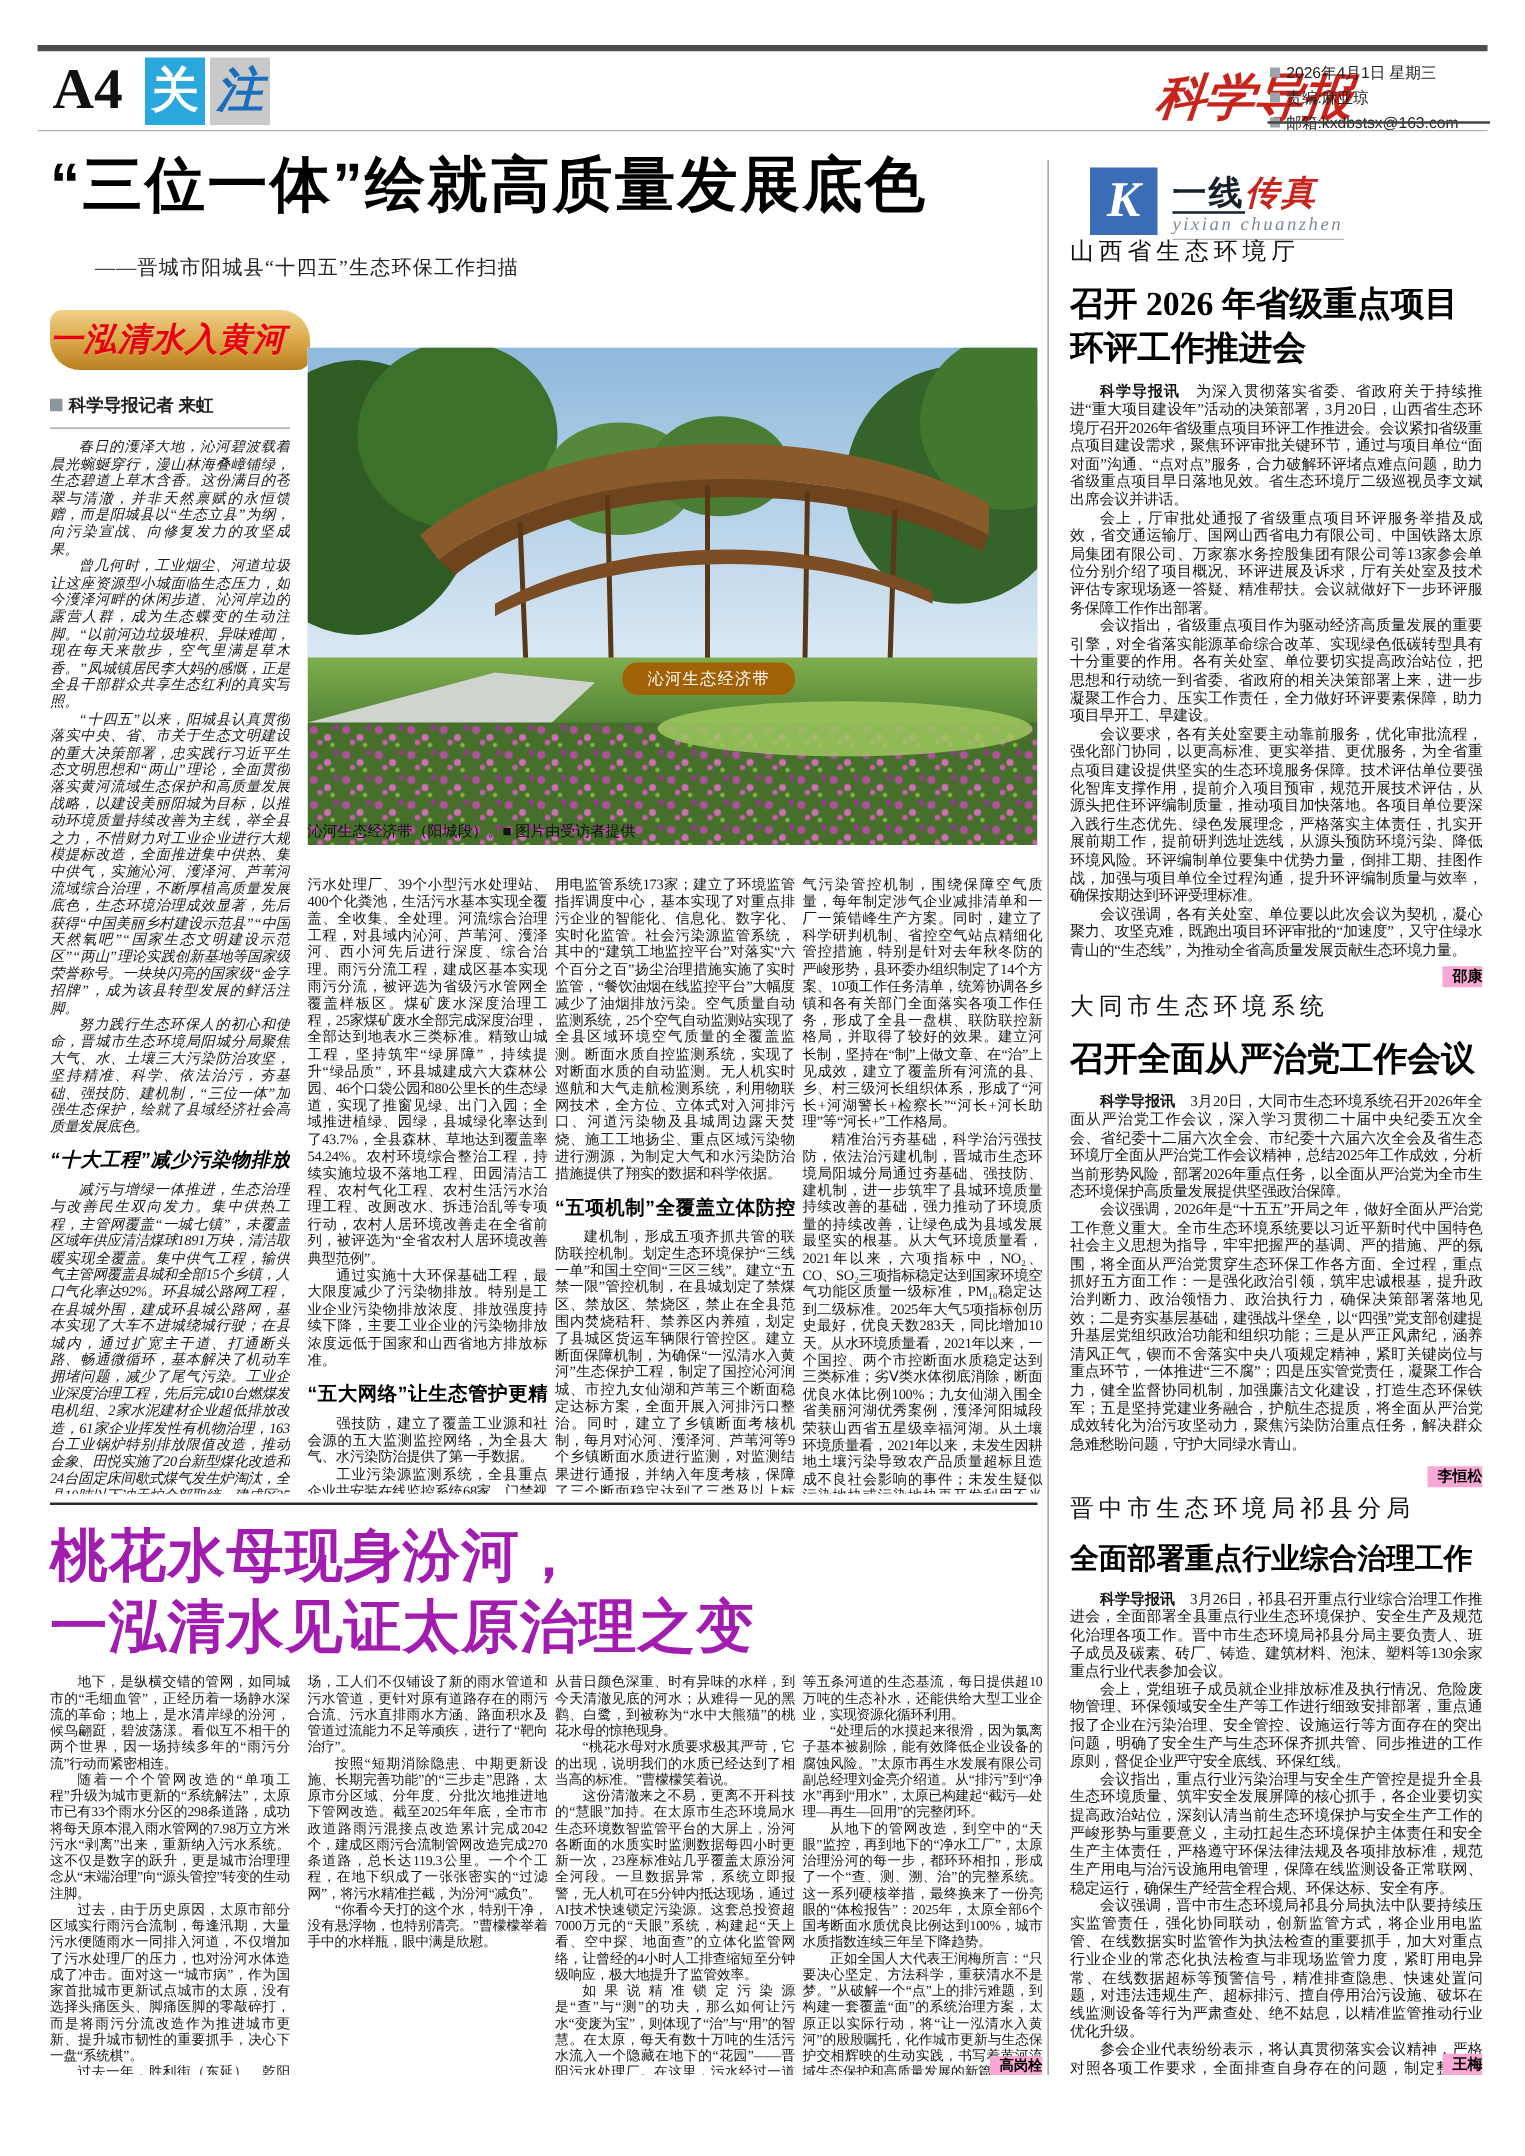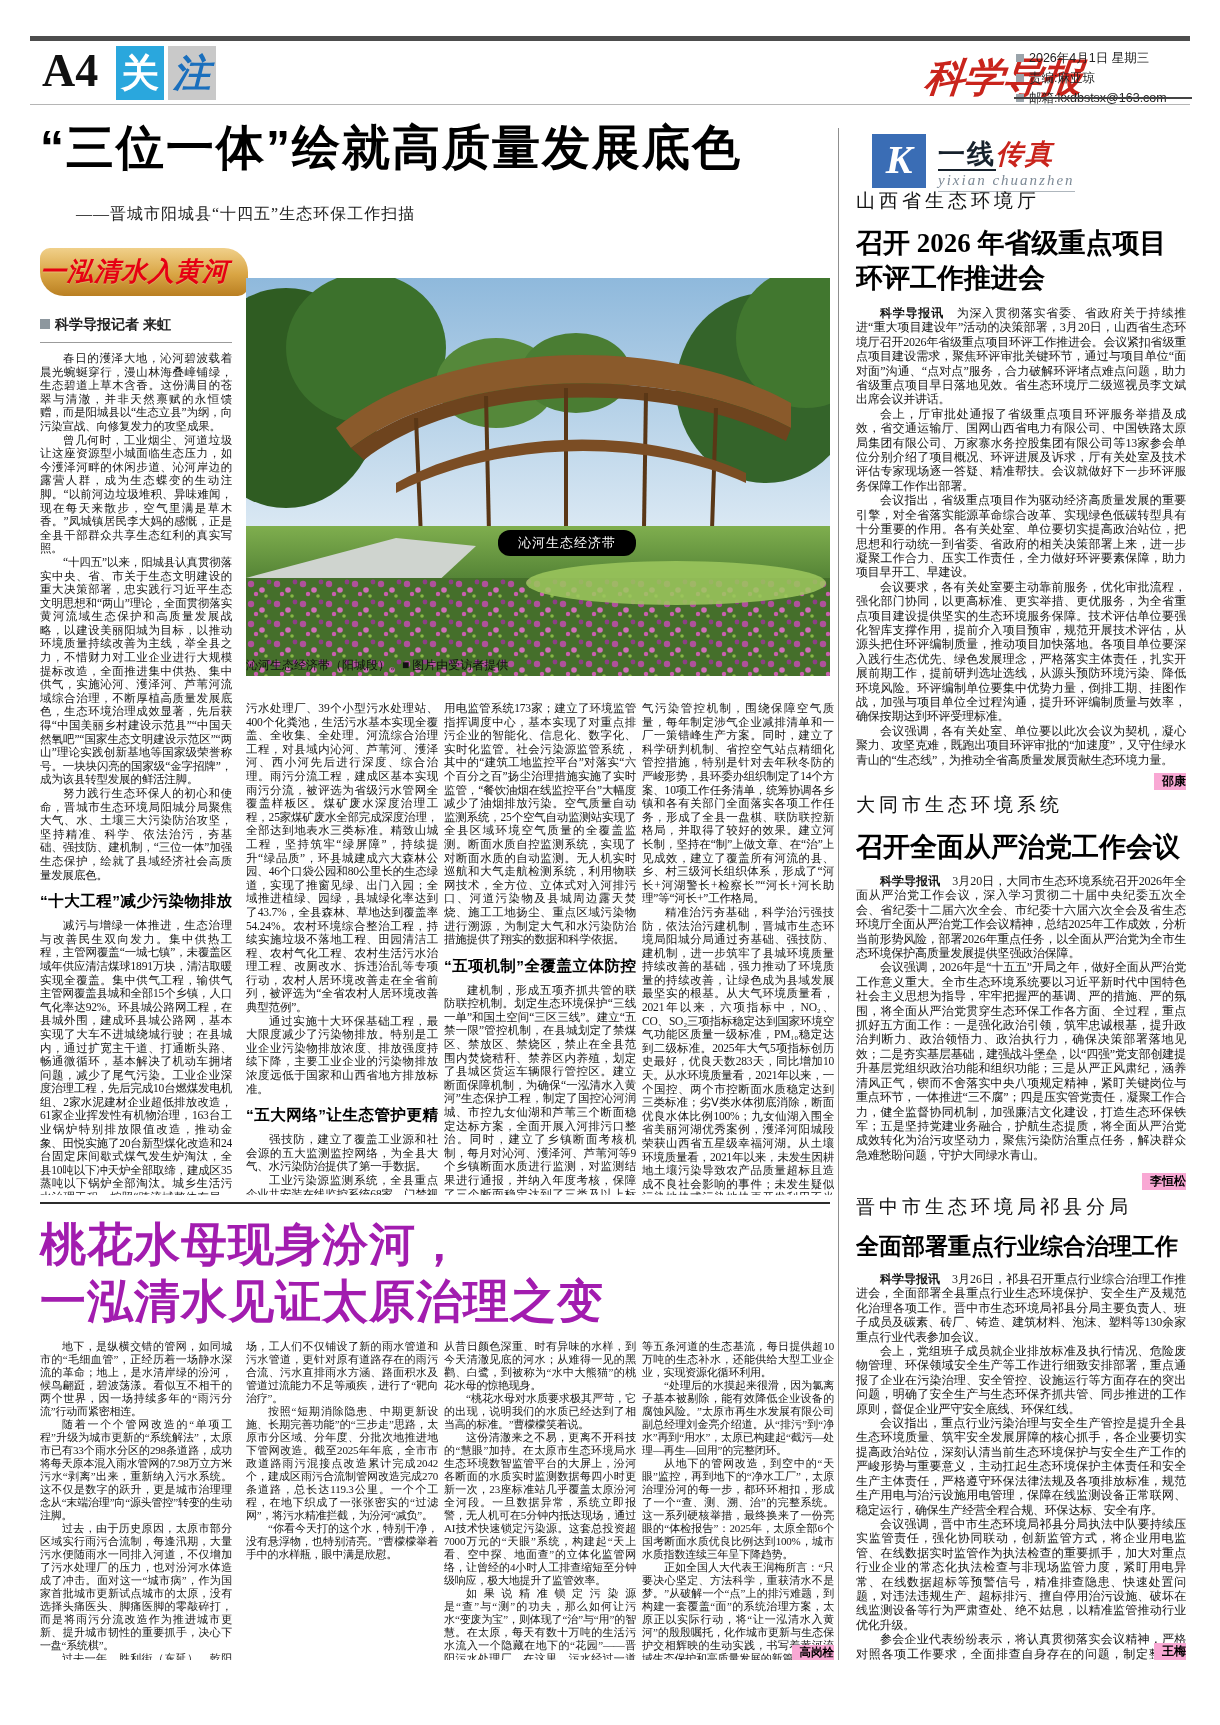--- a/index.html
+++ b/index.html
@@ -34,29 +34,29 @@
   .byline{left:40px;top:316px;width:192px;font-family:"Liberation Sans",sans-serif;
           font-size:14px;font-weight:bold;color:#222;border-bottom:1px solid #9b9b9b;padding-bottom:8px;}
   .byline .sq{background:#8d979e;width:10px;height:10px;}
 
   .col{position:absolute;width:192px;overflow:hidden;text-align:justify;}
   .col p{margin:0;text-indent:2em;font-size:11.5px;line-height:13.6px;color:#151515;letter-spacing:-0.2px;}
   .col p.cont{text-indent:0;}
   .col h3{font-family:"Liberation Sans",sans-serif;font-size:15.5px;font-weight:bold;color:#000;
           margin:9px 0 7px;letter-spacing:0.5px;white-space:nowrap;}
   .lead{font-family:"Liberation Sans",sans-serif;}
-  .c1{left:40px;top:352px;height:843px;}
+  .c1{left:40px;top:352px;height:843px;font-style:italic;}
   .c2{left:246px;top:702px;height:493px;}
   .c3{left:444px;top:702px;height:493px;}
   .c4{left:642px;top:702px;height:493px;}
 
   
   .photo{left:246px;top:278px;width:584px;height:398px;overflow:hidden;background:#cfe0ed;}
   .caption{left:246px;top:657px;width:584px;font-size:12px;color:#111;}
-  .photo-sign{position:absolute;left:252px;top:252px;width:138px;height:26px;background:#000000;
+  .photo-sign{position:absolute;left:252px;top:252px;width:138px;height:26px;background:#a16207;
           color:#fff;font-family:"Liberation Sans",sans-serif;font-size:13px;text-align:center;
           line-height:26px;letter-spacing:1px;border-radius:12px;}
 
   
   .rule2{left:40px;top:1202px;width:790px;height:2px;background:#2b2b2b;}
   .s-headline{left:40px;top:1216px;width:760px;font-family:"Liberation Serif",serif;font-weight:bold;
               font-size:46px;line-height:57px;color:#a21caf;letter-spacing:1px;}
   .col.s{top:1340px;height:320px;}
   .col.s p{font-size:11px;line-height:13px;}
   .s1{left:40px;} .s2{left:246px;} .s3{left:444px;} .s4{left:642px;}

